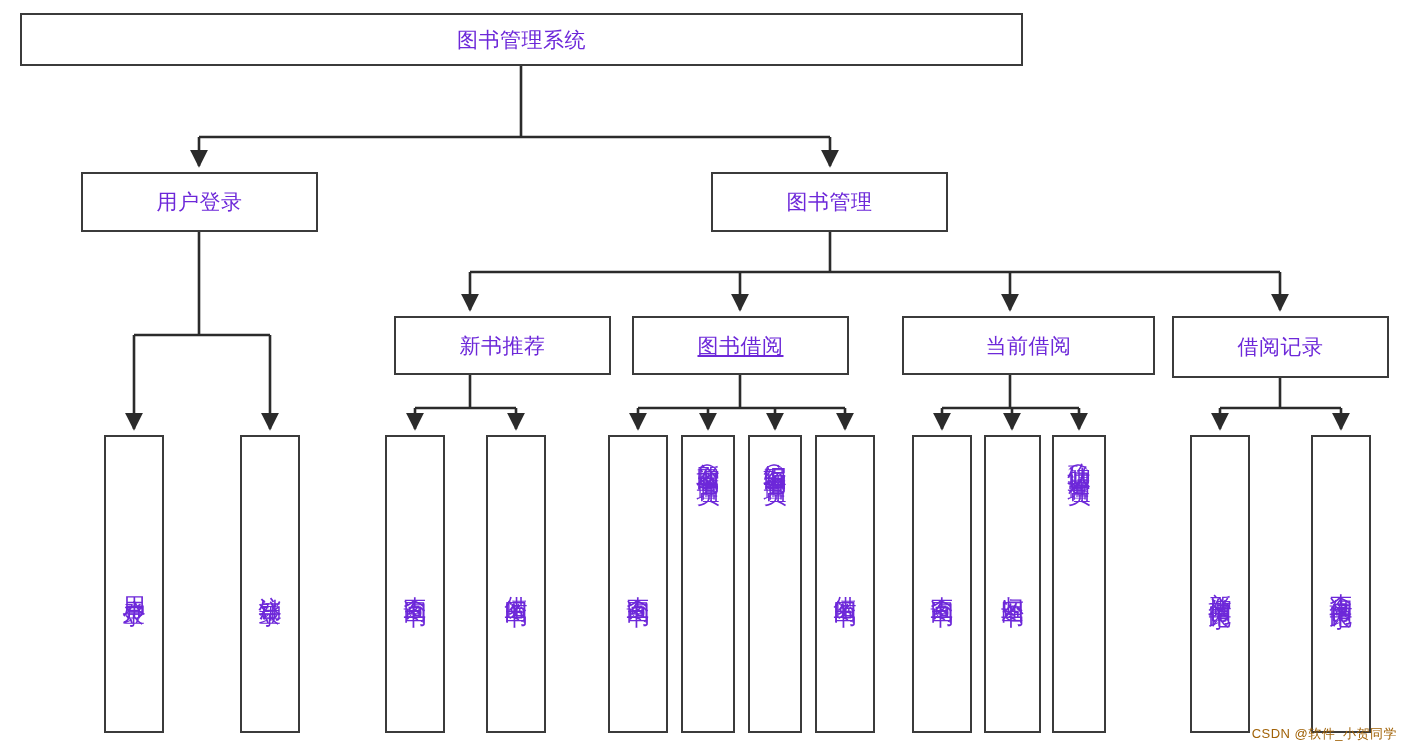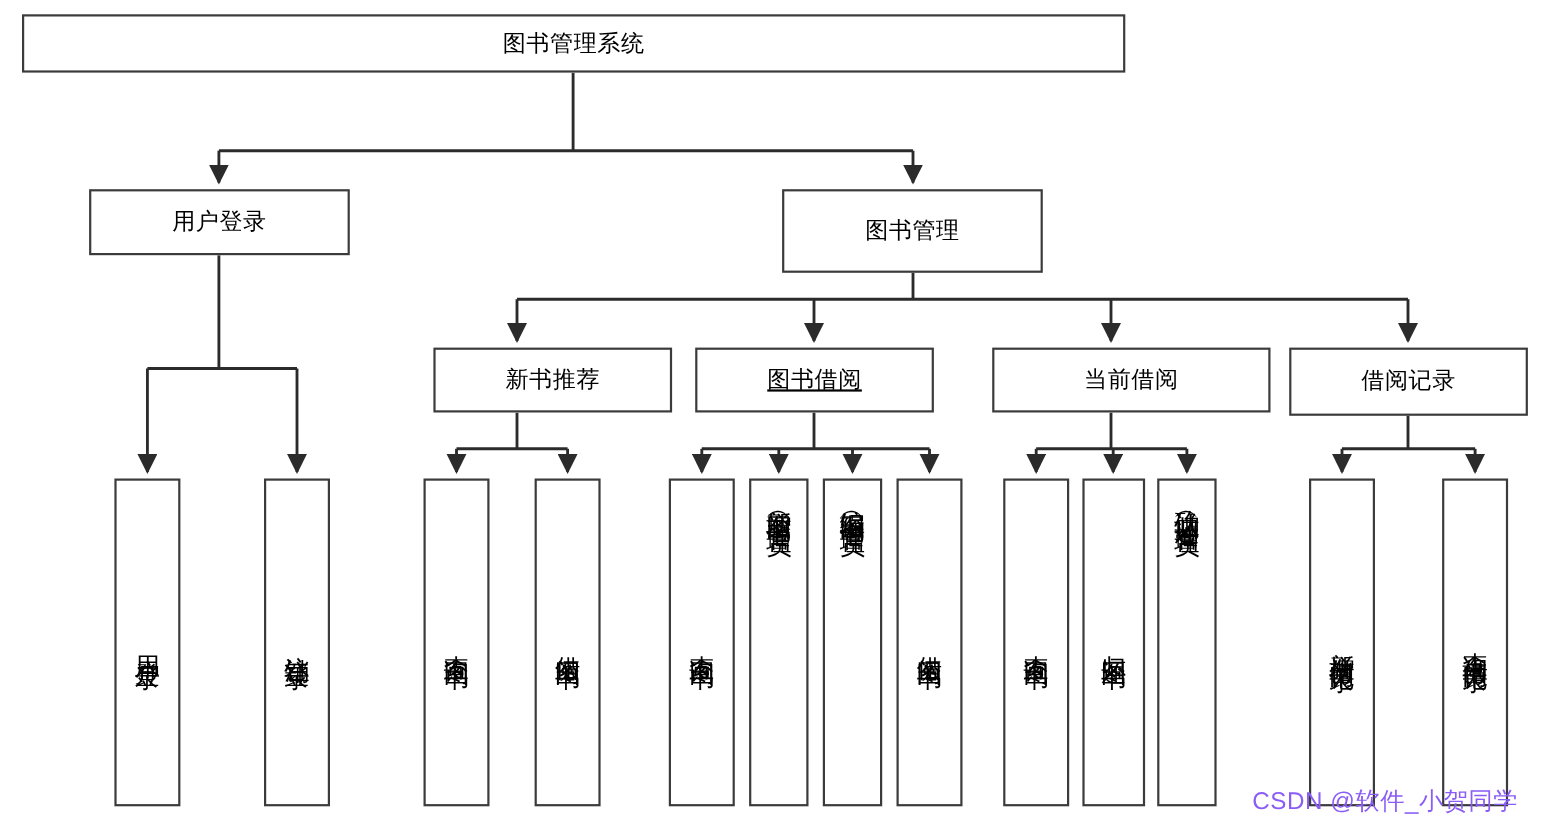--- a/index.html
+++ b/index.html
@@ -26,21 +26,21 @@
     pointer-events: none;
   }
   .node {
     position: absolute;
     box-sizing: border-box;
     background: #ffffff;
     border: 2px solid #3b3b3b;
     display: flex;
     align-items: center;
     justify-content: center;
-    color: #000000;
+    color: #6d28d9;
   }
   .node .label {
     display: block;
     text-align: center;
     line-height: 1.12;
     letter-spacing: 0.5px;
   }
   
   .node.horiz .label {
     writing-mode: horizontal-tb;
@@ -58,24 +58,24 @@
     line-height: 1.0;
     letter-spacing: 3px;
     white-space: nowrap;
   }
   .node.vert.centered {
     align-items: center;
     padding-top: 0;
   }
   .watermark {
     position: absolute;
-    right: 25px;
+    right: 8px;
     bottom: 4px;
-    font-size: 22px;
-    color: #8b5cf6;
+    font-size: 13px;
+    color: #a16207;
     letter-spacing: 0.5px;
     white-space: nowrap;
   }
 </style>
 </head>
 <body>
 
 <div id="diagram-root">
 
   <svg class="edges" viewBox="0 0 1405 747" xmlns="http://www.w3.org/2000/svg">
@@ -128,21 +128,21 @@
     </g>
   </svg>
 
   <div class="node horiz" style="left:20px; top:13px; width:1003px; height:53px;">
     <span class="label">图书管理系统</span>
   </div>
 
   <div class="node horiz" style="left:81px; top:172px; width:237px; height:60px;">
     <span class="label">用户登录</span>
   </div>
-  <div class="node horiz" style="left:711px; top:172px; width:237px; height:76px;">
+  <div class="node horiz" style="left:711px; top:172px; width:237px; height:60px;">
     <span class="label">图书管理</span>
   </div>
 
   <div class="node horiz" style="left:362px; top:316px; width:217px; height:59px;margin-left:32px;">
     <span class="label">新书推荐</span>
   </div>
   <div class="node horiz" style="left:632px; top:316px; width:217px; height:59px;text-decoration:underline;">
     <span class="label">图书借阅</span>
   </div>
   <div class="node horiz" style="left:902px; top:316px; width:253px; height:59px;">

